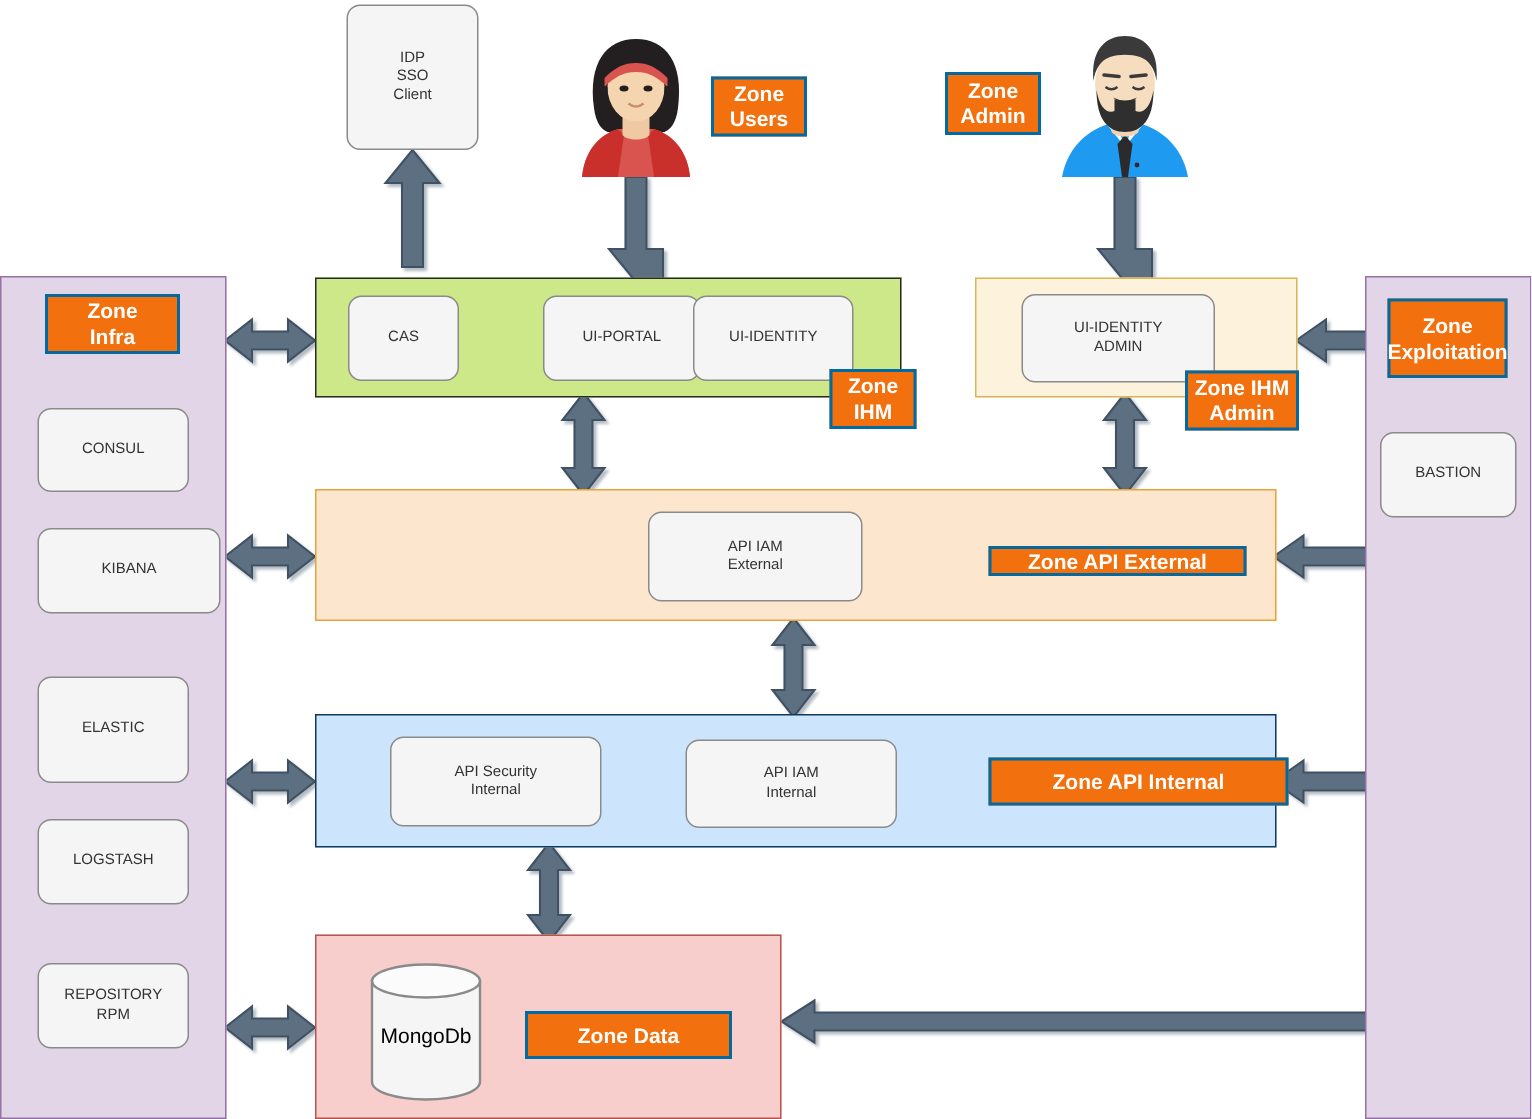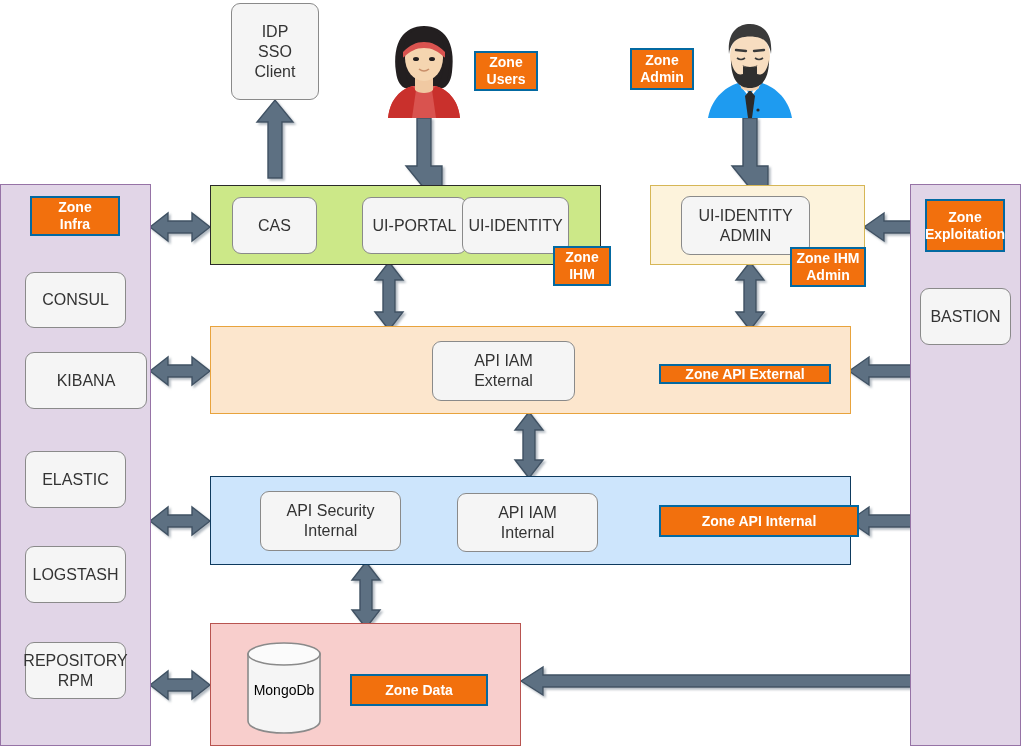--- a/index.html
+++ b/index.html
@@ -50,21 +50,21 @@
   
   .node {
     background: #f5f5f5;
     border: 1px solid #8a8a8a;
     border-radius: 9px;
     display: flex;
     align-items: center;
     justify-content: center;
     text-align: center;
     color: #333333;
-    font-size: 16px;
+    font-size: 10px;
     line-height: 1.25;
     white-space: pre-line;
   }
 
   
   .badge {
     background: #f2700d;
     border: 2px solid #0369a1;
     color: #ffffff;
     font-weight: bold;
@@ -146,21 +146,21 @@
     </g>
   </svg>
 
   <div class="abs zone-infra" style="left:0px; top:184px; width:151px; height:562px;"></div>
 
   <div class="abs badge" style="left:30px; top:196px; width:90px; height:40px;">Zone
 Infra</div>
 
   <div class="abs node" style="left:25px; top:272px; width:101px; height:56px;">CONSUL</div>
   <div class="abs node" style="left:25px; top:352px; width:122px; height:57px;">KIBANA</div>
-  <div class="abs node" style="left:25px; top:451px; width:101px; height:57px;">ELASTIC</div>
+  <div class="abs node" style="left:25px; top:451px; width:101px; height:71px;">ELASTIC</div>
   <div class="abs node" style="left:25px; top:546px; width:101px; height:57px;">LOGSTASH</div>
   <div class="abs node" style="left:25px; top:642px; width:101px; height:57px;">REPOSITORY
 RPM</div>
 
   <div class="abs zone-exploitation" style="left:910px; top:184px; width:111px; height:562px;"></div>
 
   <div class="abs badge" style="left:925px; top:199px; width:80px; height:53px;">Zone
 Exploitation</div>
 
   <div class="abs node" style="left:920px; top:288px; width:91px; height:57px;">BASTION</div>
@@ -225,21 +225,21 @@
 
       <path d="M42 47 Q50 51 58 47 Q50 54 42 47 Z" fill="#2f2f2f"></path>
     </svg>
   </div>
 
   <div class="abs badge" style="left:630px; top:48px; width:64px; height:42px;">Zone
 Admin</div>
 
   <div class="abs zone-ihm" style="left:210px; top:185px; width:391px; height:80px;"></div>
 
-  <div class="abs node" style="left:232px; top:197px; width:85px; height:57px;">CAS</div>
+  <div class="abs node" style="left:232px; top:197px; width:74px; height:57px;">CAS</div>
   <div class="abs node" style="left:337px; top:197px; width:105px; height:57px;margin-left:25px;">UI-PORTAL</div>
   <div class="abs node" style="left:462px; top:197px; width:107px; height:57px;">UI-IDENTITY</div>
 
   <div class="abs badge" style="left:553px; top:246px; width:58px; height:40px;">Zone
 IHM</div>
 
   <div class="abs zone-ihm-admin" style="left:650px; top:185px; width:215px; height:80px;"></div>
 
   <div class="abs node" style="left:681px; top:196px; width:129px; height:59px;">UI-IDENTITY
 ADMIN</div>

